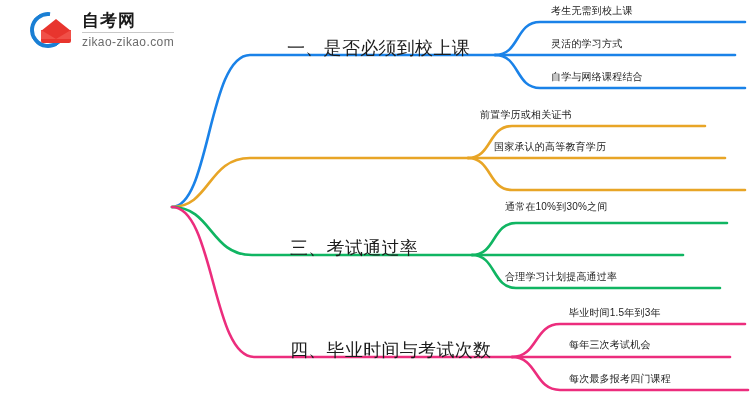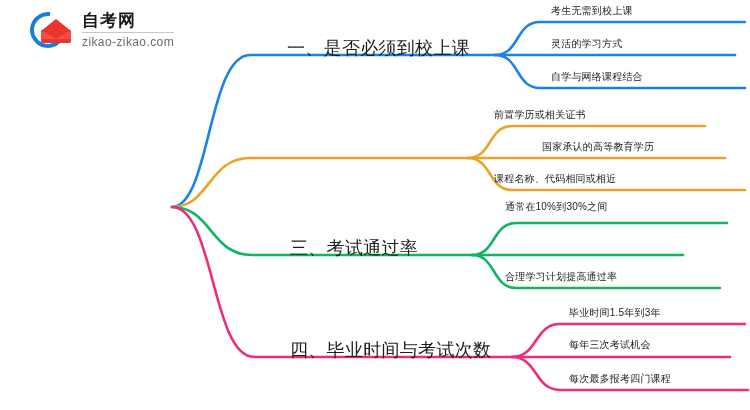--- a/index.html
+++ b/index.html
@@ -73,23 +73,22 @@
       <path stroke="#ec2d7d" d="M512,357 C538,357 534,390 560,390 L748,390"></path>
     </g>
   </svg>
 
 
   <div class="node branch" style="left:287px;top:36px;">一、是否必须到校上课</div>
   <div class="node leaf" style="left:551px;top:4px;">考生无需到校上课</div>
   <div class="node leaf" style="left:551px;top:37px;">灵活的学习方式</div>
   <div class="node leaf" style="left:551px;top:70px;">自学与网络课程结合</div>
 
-  <div class="node leaf" style="left:494px;top:108px;text-align:center;">前置学历或相关证书</div>
-  <div class="node leaf" style="left:494px;top:140px;margin-left:48px;">国家承认的高等教育学历</div>
-  <div class="node leaf" style="left:494px;top:172px;">课程名称、代码相同或相近</div>
+  <div class="node leaf" style="left:480px;top:108px;text-align:center;">前置学历或相关证书</div>
+  <div class="node leaf" style="left:494px;top:140px;">国家承认的高等教育学历</div>
 
   <div class="node branch" style="left:290px;top:236px;">三、考试通过率</div>
   <div class="node leaf" style="left:505px;top:200px;">通常在10%到30%之间</div>
   <div class="node leaf" style="left:505px;top:270px;">合理学习计划提高通过率</div>
 
   <div class="node branch" style="left:290px;top:338px;">四、毕业时间与考试次数</div>
   <div class="node leaf" style="left:569px;top:306px;">毕业时间1.5年到3年</div>
   <div class="node leaf" style="left:569px;top:338px;">每年三次考试机会</div>
   <div class="node leaf" style="left:569px;top:372px;">每次最多报考四门课程</div>
 

